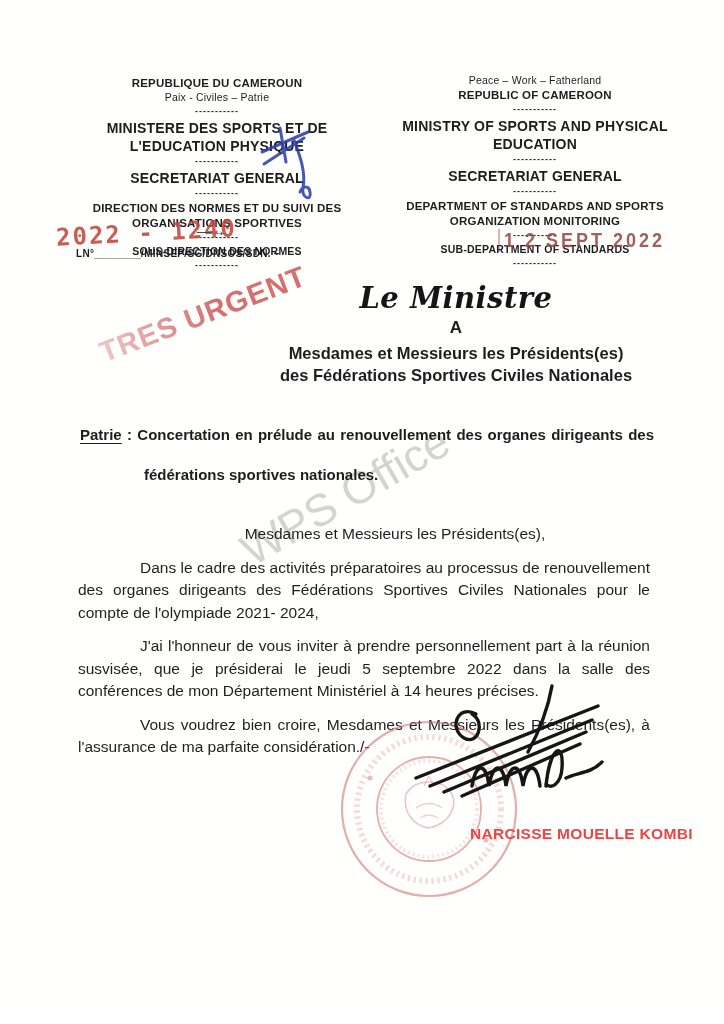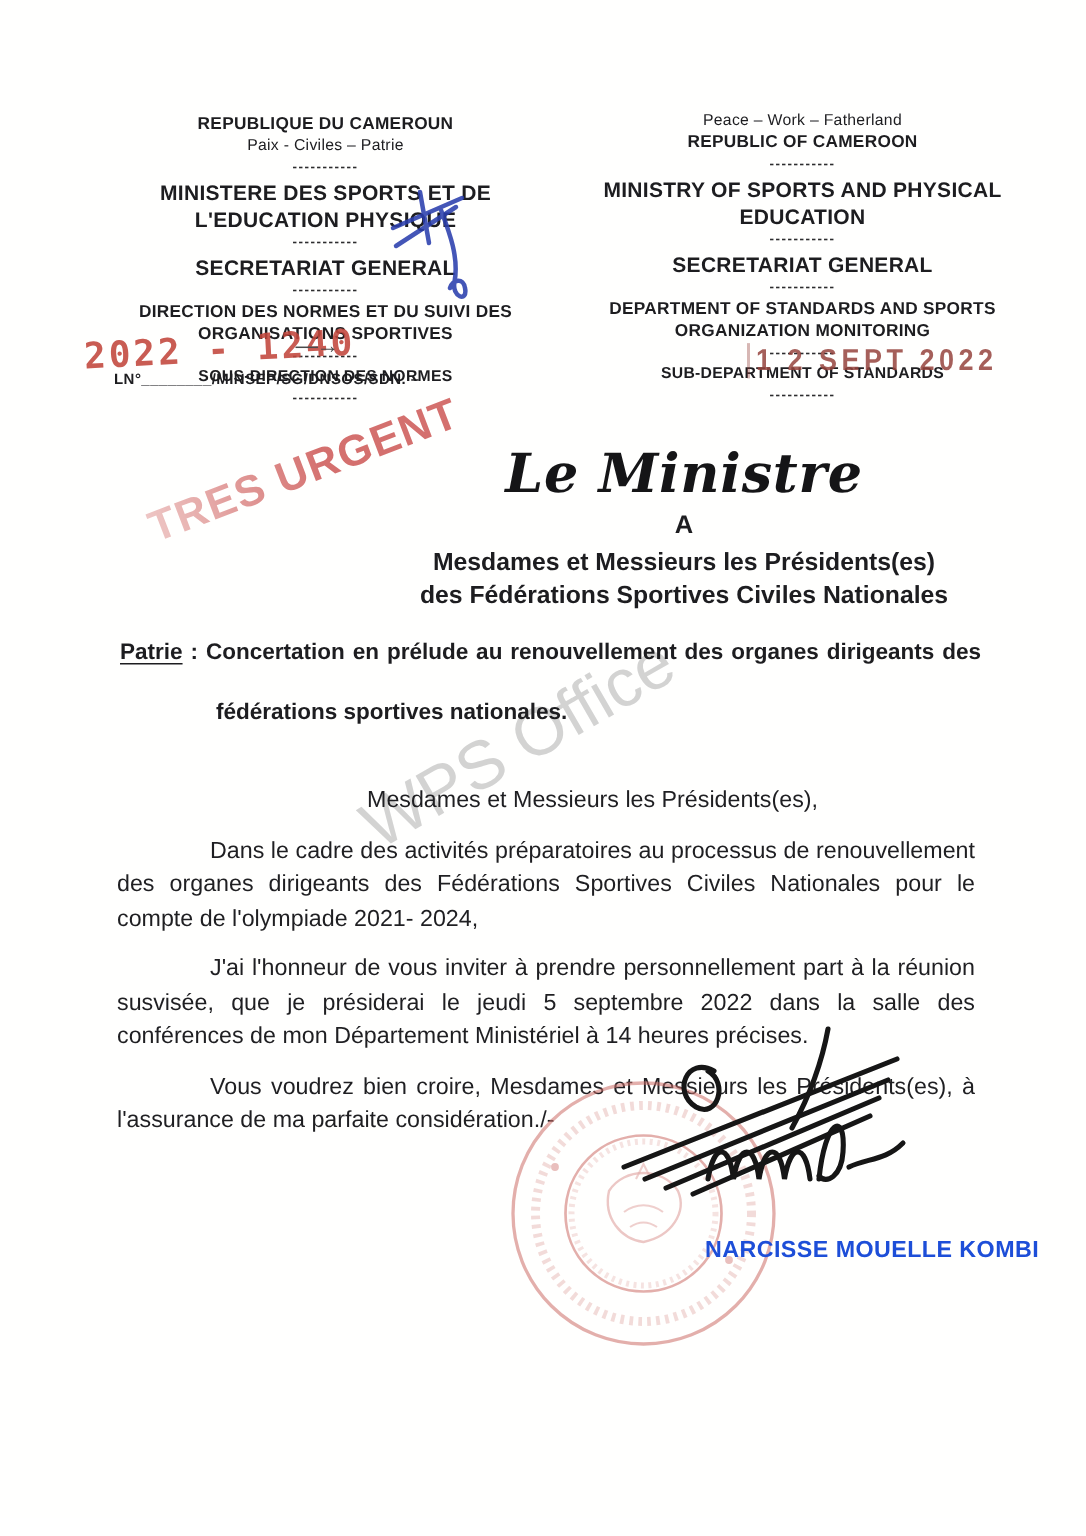--- a/index.html
+++ b/index.html
@@ -39,39 +39,39 @@
     transform:rotate(-21deg); opacity:0.72; white-space:nowrap;
     -webkit-mask-image:linear-gradient(90deg, rgba(0,0,0,0.3), rgba(0,0,0,1) 55%);
     mask-image:linear-gradient(90deg, rgba(0,0,0,0.3), rgba(0,0,0,1) 55%);
   }
   
   .ref-line { position:absolute; left:76px; top:248px;
     font-size:10px; font-weight:bold; letter-spacing:0.3px; }
   
   .minister-block { position:absolute; left:240px; top:281px; width:432px; text-align:center; }
   .minister-title { font-family:"DejaVu Serif", serif; font-style:italic; font-weight:bold;
-    font-size:36px; letter-spacing:0.5px; color:#151517;margin-top:14px; }
+    font-size:29px; letter-spacing:0.5px; color:#151517; }
   .to-line { font-weight:bold; font-size:17px; margin-top:3px; }
   .addr { font-weight:bold; font-size:16.5px; line-height:1.35; margin-top:4px; }
   
   .subject { position:absolute; left:80px; top:424px; width:574px;
     font-weight:bold; font-size:15px; line-height:1.45; }
   .subject-line1 { text-align:justify; text-align-last:justify; }
   .subject-label { text-decoration:underline; text-underline-offset:3px; }
   .subject-line2 { margin-left:64px; margin-top:18px; }
   
   .body-text { position:absolute; left:78px; top:499px; width:572px;
     font-size:15.5px; line-height:22.5px; color:#1f1f22; }
   .body-text p { margin:0 0 11px; text-align:justify; text-indent:62px; }
   .body-text p.greeting { text-align:center;margin-top:24px; }
   
   .seal { position:absolute; left:336px; top:716px; opacity:0.55; }
   .signature { position:absolute; left:376px; top:684px; }
   .signer-name { position:absolute; left:470px; top:825px;
-    font-size:15.5px; font-weight:bold; color:#1d4ed8; letter-spacing:0.3px; white-space:nowrap; }
+    font-size:15.5px; font-weight:bold; color:#ef4444; letter-spacing:0.3px; white-space:nowrap; }
   
   .watermark { position:absolute; left:245px; top:528px; font-size:45px; color:#8d8d8d;
     opacity:0.38; transform:rotate(-30deg); transform-origin:left center; white-space:nowrap; }
   .paraph { position:absolute; left:250px; top:126px; opacity:0.88; }
 </style>
 </head>
 <body>
 
 <div class="page">
 

